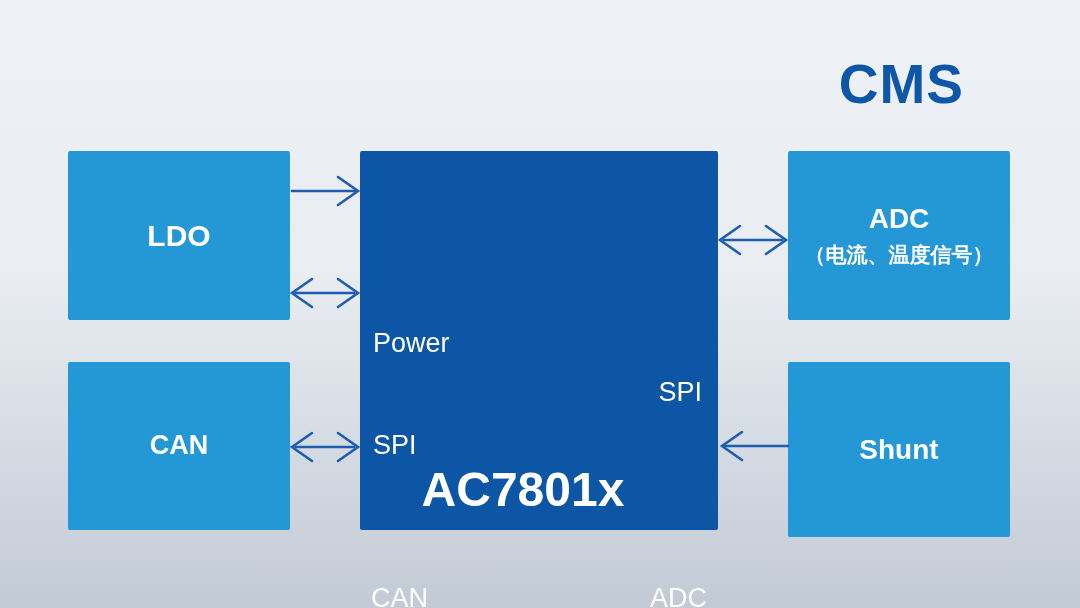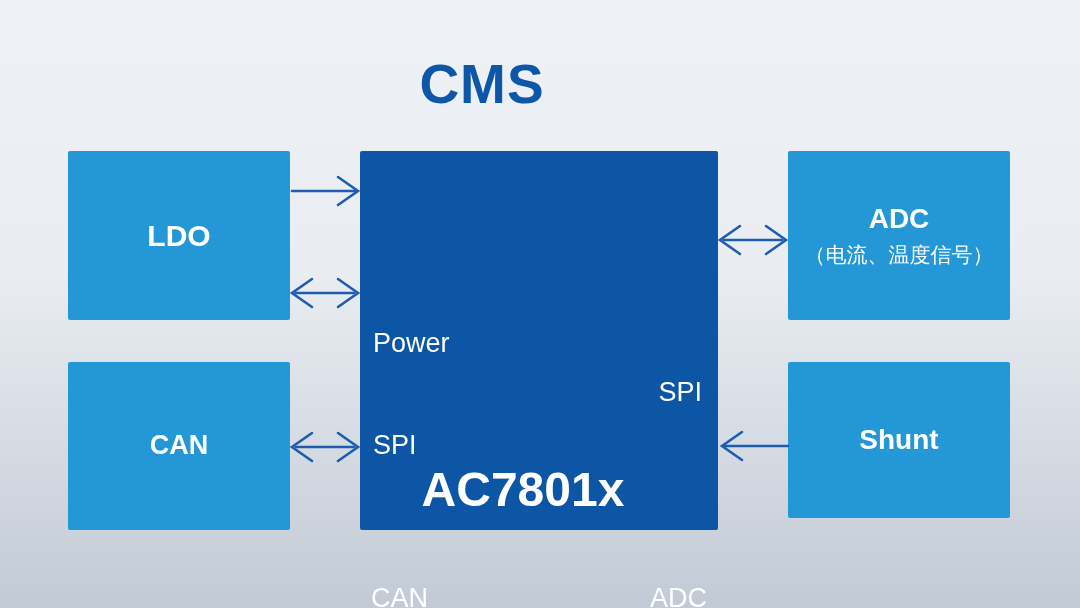--- a/index.html
+++ b/index.html
@@ -16,21 +16,21 @@
     position: relative;
     width: 1080px;
     height: 608px;
     background: linear-gradient(180deg, #eef1f5 0%, #e9edf2 45%, #c2cad5 100%);
   }
   .diagram-title {
     position: absolute;
     top: 52px;
     left: 0;
     width: 964px;
-    text-align: center;
+    text-align: right;
     font-size: 55px;
     font-weight: bold;
     letter-spacing: 1px;
     color: #0e56a8;
   }
   .block {
     position: absolute;
     display: flex;
     flex-direction: column;
     align-items: center;
@@ -53,26 +53,26 @@
     left: 68px; top: 362px; width: 222px; height: 168px;
     font-size: 27px; font-weight: bold; line-height: 1.3;
   }
   .block-mcu {
     left: 360px; top: 151px; width: 358px; height: 379px;
   }
   .block-adc, .block-shunt {
     left: 788px; width: 222px; height: 169px;
   }
   .block-adc { top: 151px; }
-  .block-shunt { top: 362px; height: 156px; }
+  .block-shunt { top: 362px; height: 175px; }
   .block-main-label {
     font-size: 28px; font-weight: bold;
   }
   .block-sub-label {
-    font-size: 21px; font-weight: normal; margin-top: 6px;
+    font-size: 21px; font-weight: bold; margin-top: 6px;
   }
   .mcu-chip-label {
     position: absolute;
     left: 0; top: 315px;
     width: 326px;
     text-align: center;
     font-size: 48px;
     font-weight: bold;
     line-height: 1;
   }

